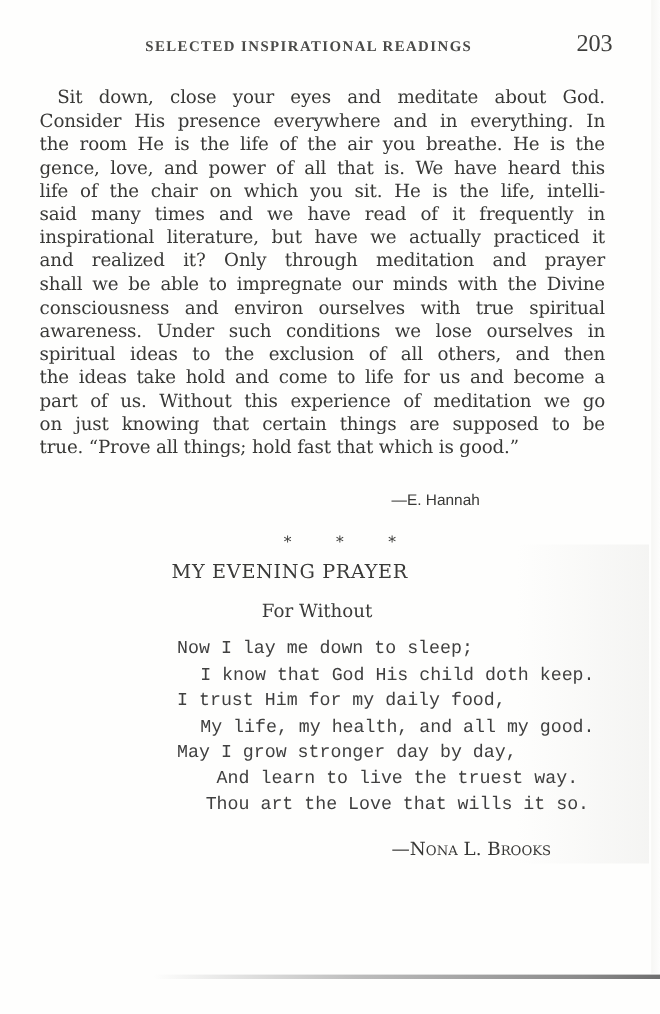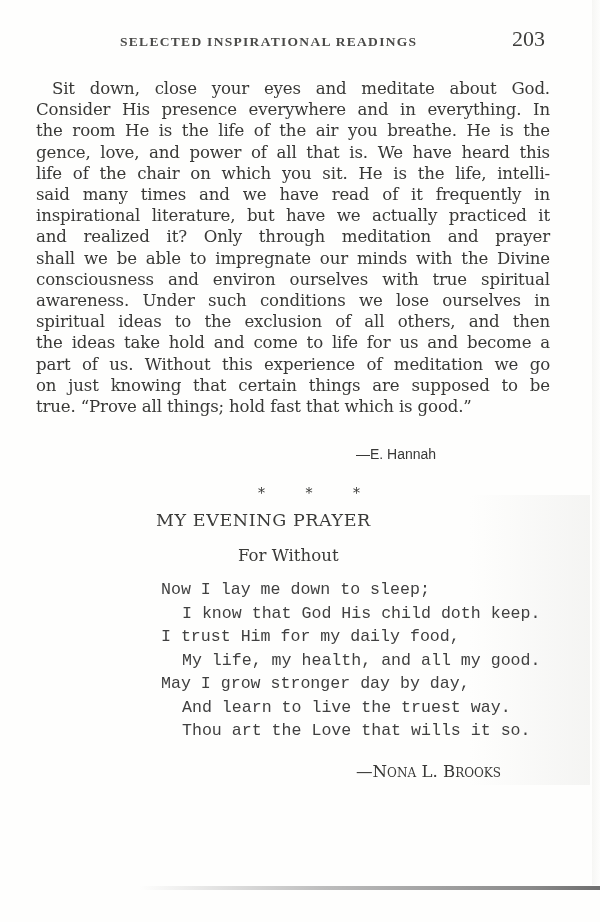--- a/index.html
+++ b/index.html
@@ -38,21 +38,21 @@
       position: absolute;
       left: 140px; top: 886px;
       width: 460px; height: 4px;
       background: linear-gradient(to right, rgba(200,200,200,0), #bdbdbd 40%, #8a8a8a 85%, #6e6e6e);
     }
 
     
     .running-head {
       position: absolute;
       top: 28px;
-      left: 120px;
+      left: 132px;
       width: 430px;
       height: 26px;
     }
     .running-title {
       position: absolute;
       left: 0;
       top: 6px;
       font-family: "Liberation Serif", "DejaVu Serif", serif;
       font-size: 13.5px;
       letter-spacing: 1.3px;
@@ -143,20 +143,21 @@
       font-size: 16.6px;
       line-height: 23.5px;
       color: #404040;
     }
     .poem .verse-line {
       display: block;
       white-space: nowrap;
     }
     .poem .verse-line.indent {
       padding-left: 21px;
+      text-align: center;
     }
     .attrib-2 {
       position: absolute;
       left: 356px;
       top: 762px;
       font-family: "DejaVu Serif", serif;
       font-size: 16.6px;
       color: #383836;
       white-space: nowrap;
       font-variant: small-caps;

